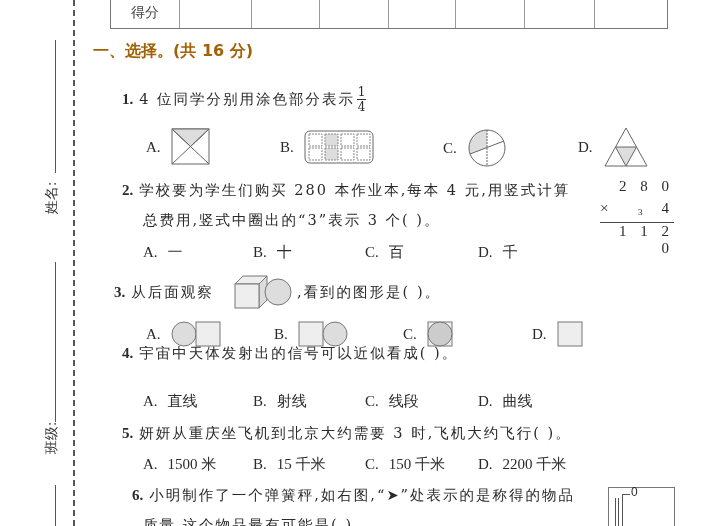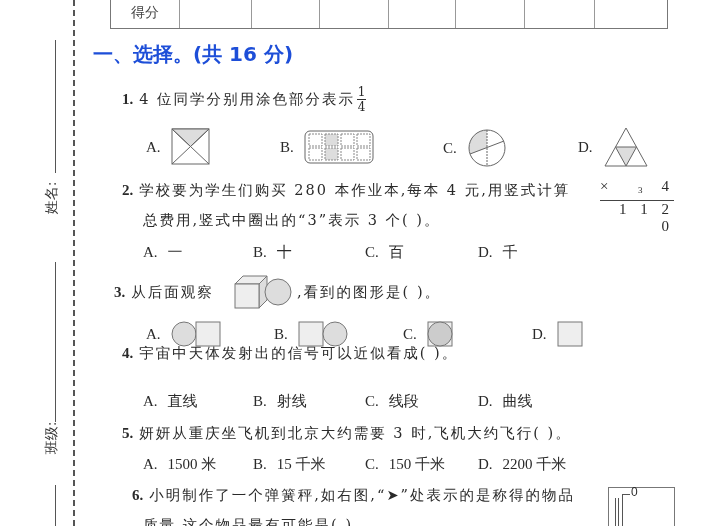--- a/index.html
+++ b/index.html
@@ -28,21 +28,21 @@
       border: 1px solid #777; border-top: none; box-sizing: border-box; display: flex;
     }
     .score-cell { border-left: 1px solid #999; height: 100%; box-sizing: border-box; }
     .score-cell:first-child { border-left: none; }
     .score-label {
       display: flex; align-items: flex-end; justify-content: center; padding-bottom: 6px;
       font-family: "DejaVu Sans", sans-serif; font-size: 14px; color: #444;
     }
     .section-title {
       position: absolute; left: 93px; top: 41px;
-      font-family: "DejaVu Sans", sans-serif; font-size: 20px; color: #1d4ed8; font-weight: bold;
+      font-family: "DejaVu Sans", sans-serif; font-size: 16px; color: #a16207; font-weight: bold;
     }
     .q { position: absolute; font-size: 14.5px; letter-spacing: 2px; white-space: nowrap; }
     .q b { font-family: "Liberation Serif", serif; font-size: 15px; letter-spacing: 0; margin-right: 6px; }
     .opt {
       position: absolute; font-family: "Liberation Serif", serif; font-size: 15px;
       white-space: nowrap; display: flex; align-items: center; gap: 10px;
     }
     .frac {
       display: inline-flex; flex-direction: column; align-items: center;
       vertical-align: middle; font-size: 12px; line-height: 12px; margin: 0 2px; letter-spacing: 0;
@@ -137,20 +137,21 @@
   </div>
 <div class="opt" style="left:365px;top:243px;">
     <span>C.</span>
     <span>百</span>
   </div>
 <div class="opt" style="left:478px;top:243px;">
     <span>D.</span>
     <span>千</span>
   </div>
 <div class="calc">
+  <div class="row">2 8 0</div>
   <div class="row" style="position:relative;">
     <span style="position:absolute;left:0;">×</span>
     <span style="position:absolute;left:38px;top:7px;font-size:9px;letter-spacing:0;">3</span>
     <span>4</span>
   </div>
   <div class="row line">1 1 2 0</div>
 </div>
 
 <div class="q" style="left:114px;top:283px;">
   <b>3.</b><span>从后面观察</span>

